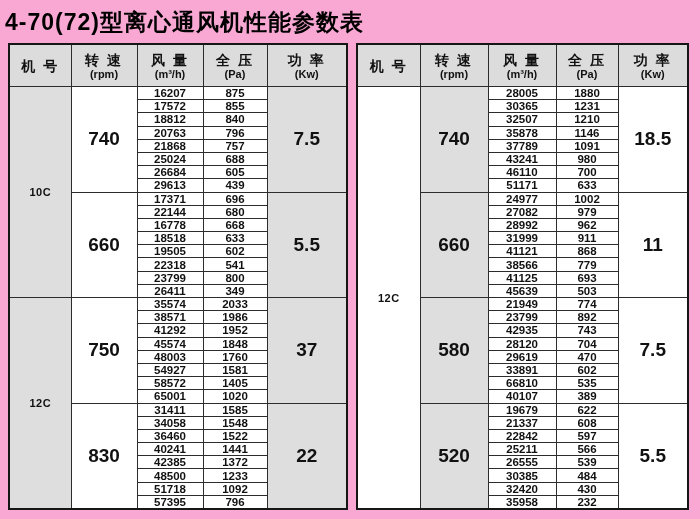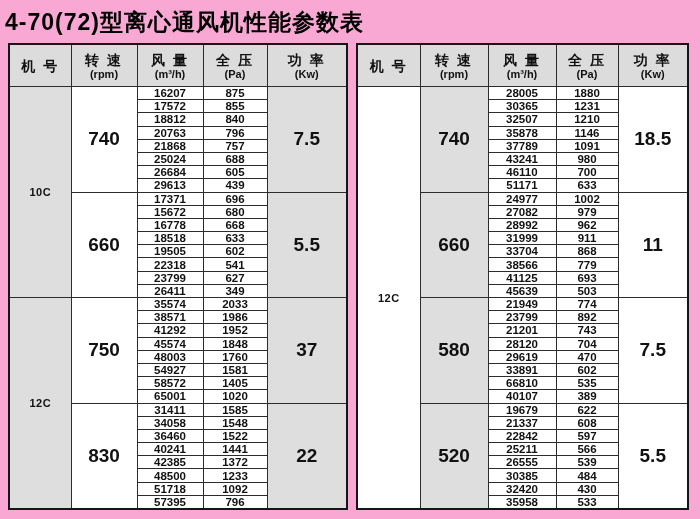--- a/index.html
+++ b/index.html
@@ -108,42 +108,42 @@
             <td class="num">29613</td>
             <td class="num">439</td>
           </tr>
           <tr>
             <td class="speed unshaded" rowspan="8">660</td>
             <td class="num">17371</td>
             <td class="num">696</td>
             <td class="power shaded" rowspan="8">5.5</td>
           </tr>
           <tr>
-            <td class="num">15672</td>
+            <td class="num">22144</td>
             <td class="num">680</td>
           </tr>
           <tr>
             <td class="num">16778</td>
             <td class="num">668</td>
           </tr>
           <tr>
             <td class="num">18518</td>
             <td class="num">633</td>
           </tr>
           <tr>
             <td class="num">19505</td>
             <td class="num">602</td>
           </tr>
           <tr>
             <td class="num">22318</td>
             <td class="num">541</td>
           </tr>
           <tr>
             <td class="num">23799</td>
-            <td class="num">627</td>
+            <td class="num">800</td>
           </tr>
           <tr>
             <td class="num">26411</td>
             <td class="num">349</td>
           </tr>
           <tr>
             <td class="machine shaded" rowspan="16">12C</td>
             <td class="speed unshaded" rowspan="8">750</td>
             <td class="num">35574</td>
             <td class="num">2033</td>
@@ -292,21 +292,21 @@
           </tr>
           <tr>
             <td class="num">28992</td>
             <td class="num">962</td>
           </tr>
           <tr>
             <td class="num">31999</td>
             <td class="num">911</td>
           </tr>
           <tr>
-            <td class="num">33704</td>
+            <td class="num">41121</td>
             <td class="num">868</td>
           </tr>
           <tr>
             <td class="num">38566</td>
             <td class="num">779</td>
           </tr>
           <tr>
             <td class="num">41125</td>
             <td class="num">693</td>
           </tr>
@@ -318,21 +318,21 @@
             <td class="speed shaded" rowspan="8">580</td>
             <td class="num">21949</td>
             <td class="num">774</td>
             <td class="power unshaded" rowspan="8">7.5</td>
           </tr>
           <tr>
             <td class="num">23799</td>
             <td class="num">892</td>
           </tr>
           <tr>
-            <td class="num">21201</td>
+            <td class="num">42935</td>
             <td class="num">743</td>
           </tr>
           <tr>
             <td class="num">28120</td>
             <td class="num">704</td>
           </tr>
           <tr>
             <td class="num">29619</td>
             <td class="num">470</td>
           </tr>
@@ -373,18 +373,18 @@
           <tr>
             <td class="num">30385</td>
             <td class="num">484</td>
           </tr>
           <tr>
             <td class="num">32420</td>
             <td class="num">430</td>
           </tr>
           <tr>
             <td class="num">35958</td>
-            <td class="num">533</td>
+            <td class="num">232</td>
           </tr>
         </tbody>
       </table>
     </div>
 </div>
 
 </body></html>

